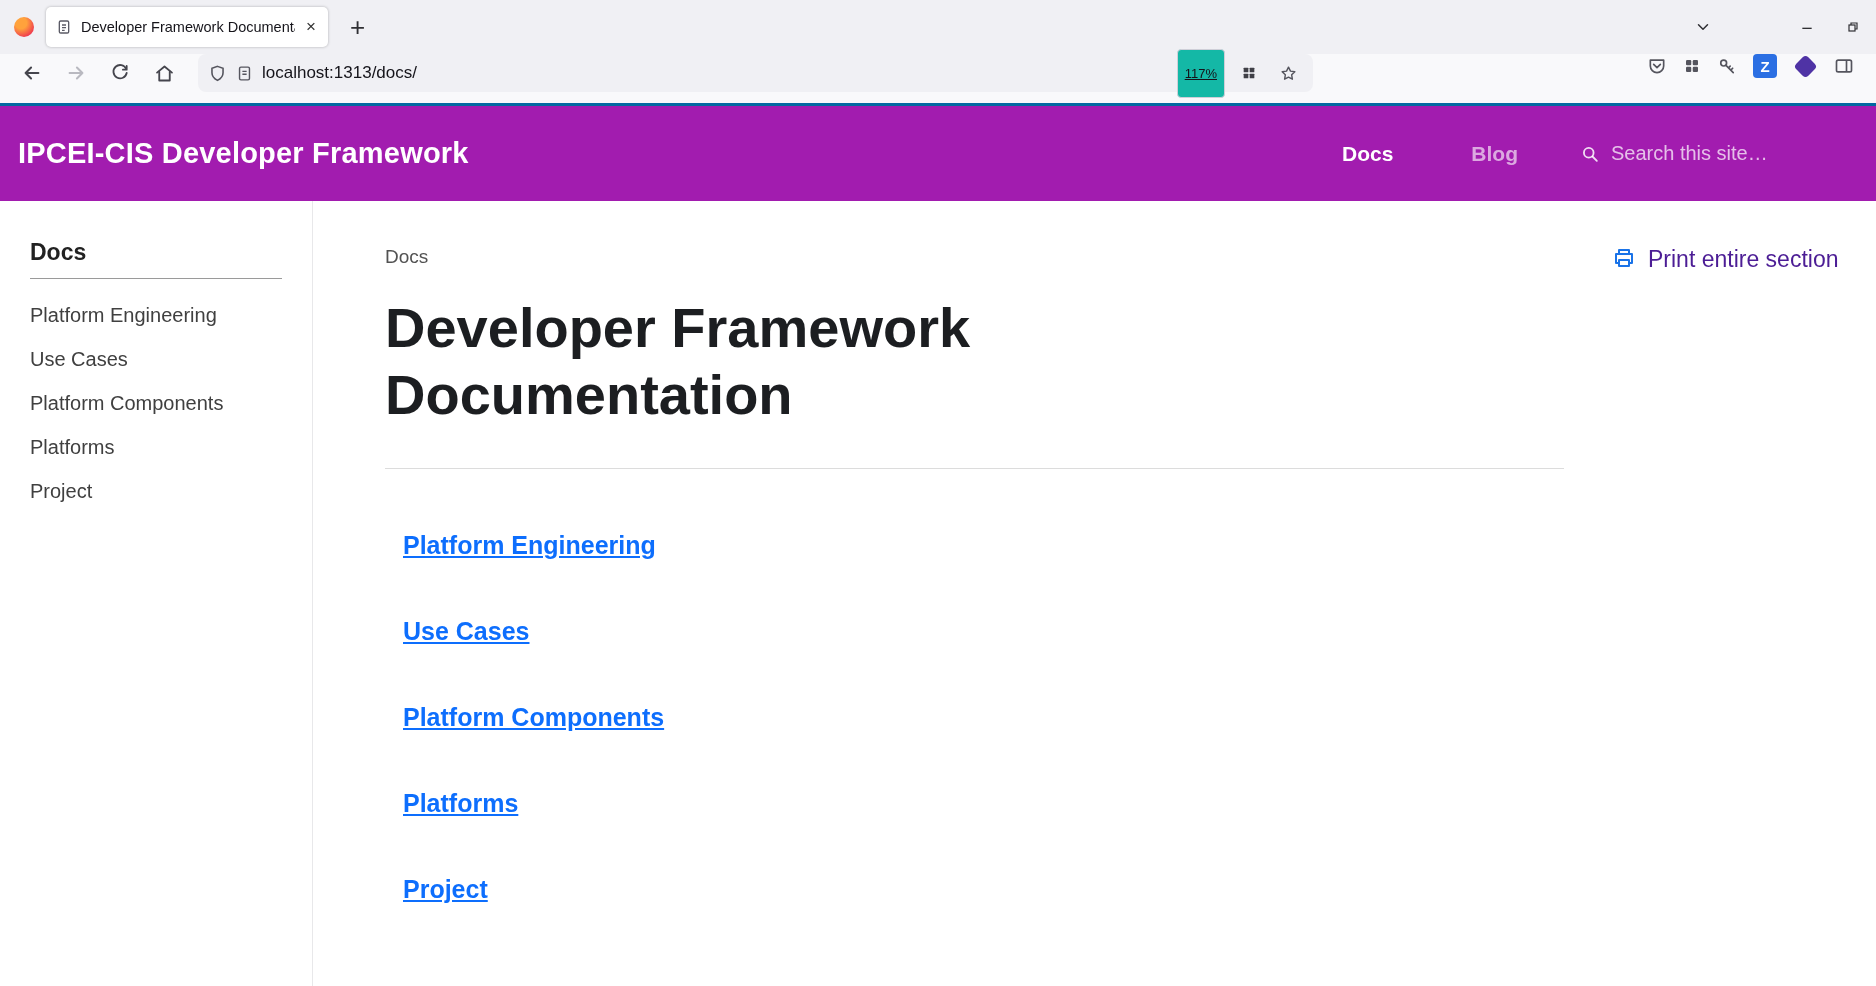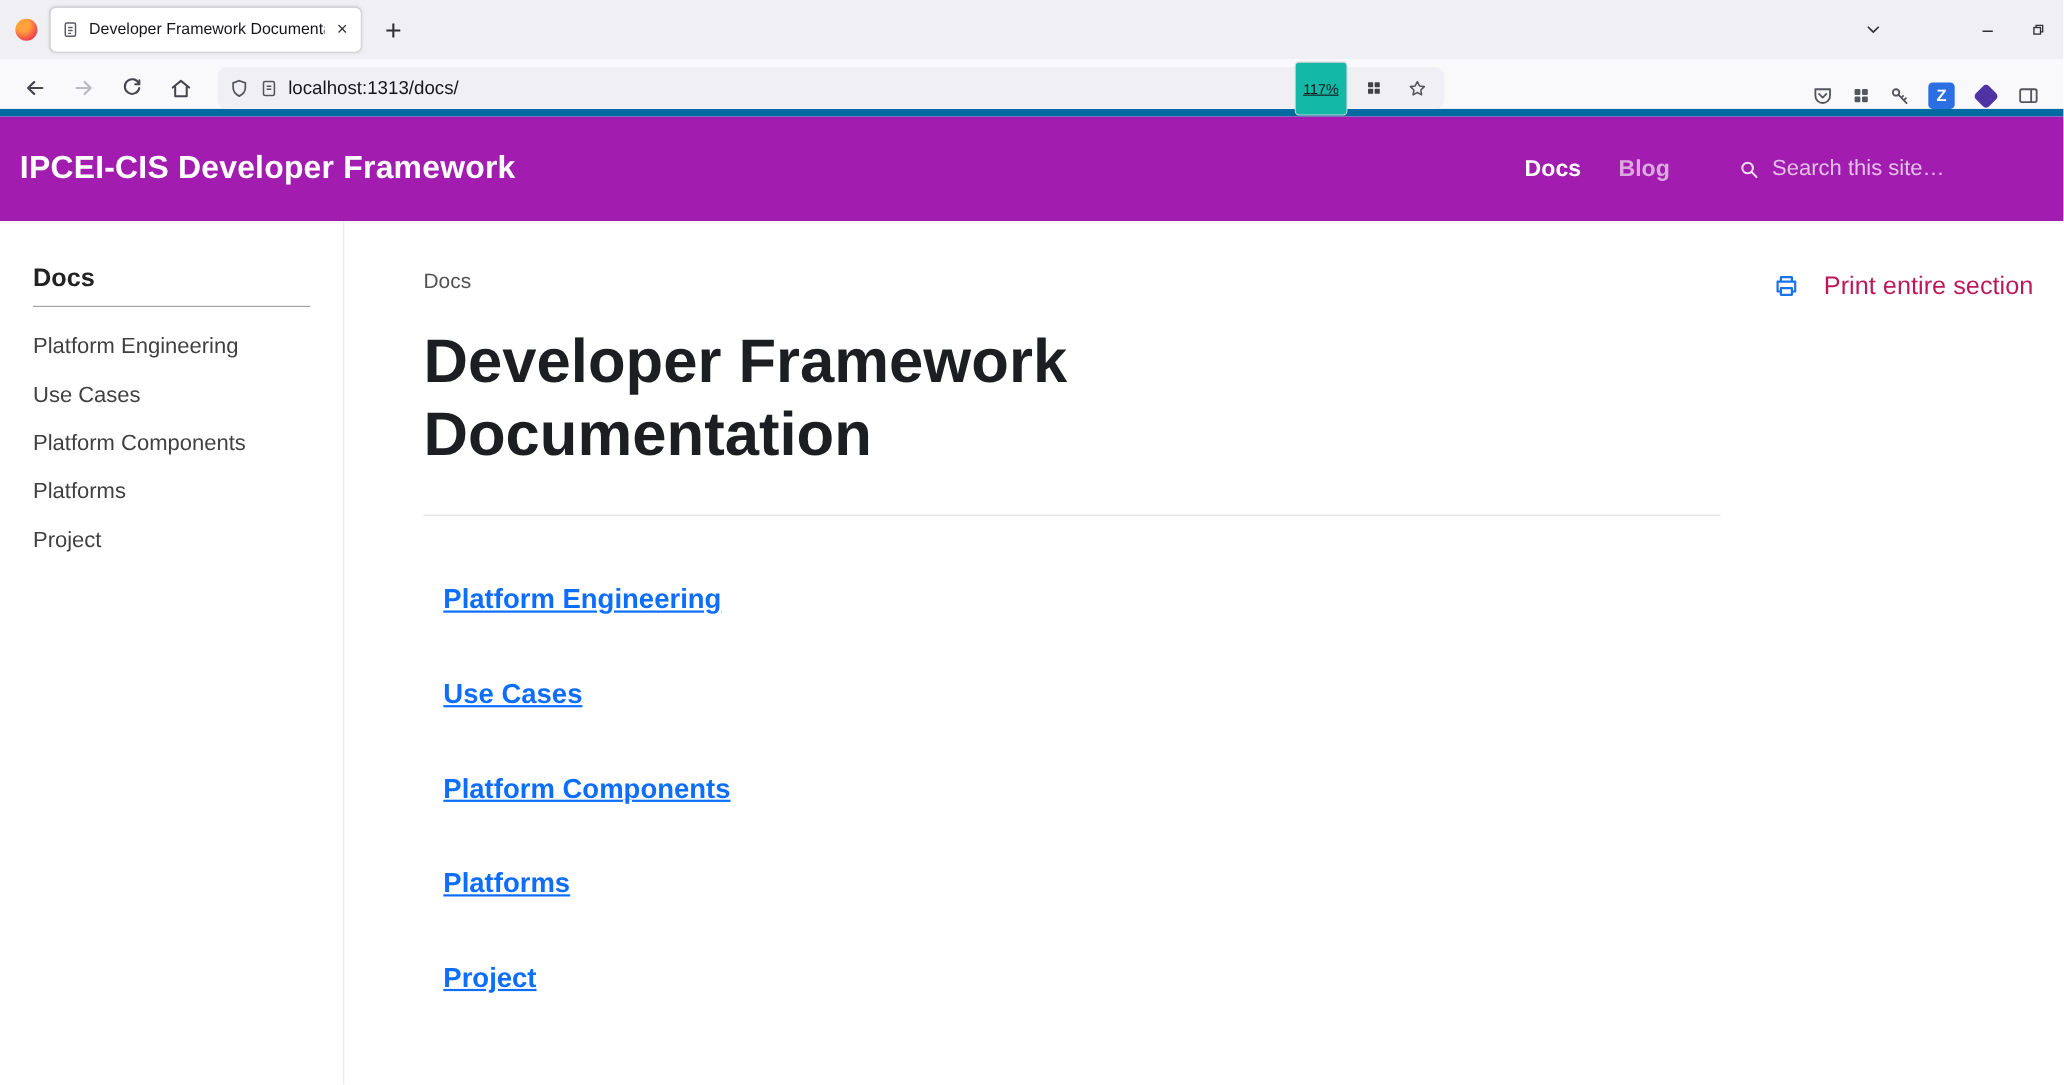--- a/index.html
+++ b/index.html
@@ -36,22 +36,22 @@
     color:#2f2f33; margin-left:14px; padding:2px 8px; cursor:default;
   }
   .win-controls { margin-left:auto; display:flex; align-items:center; height:100%; }
   .chrome-btn {
     background:none; border:none; width:46px; height:54px;
     display:flex; align-items:center; justify-content:center; color:#2f2f33;
   }
   .wc-spacer { width:58px; }
 
   .toolbar {
-    height:52px; background:#f9f9fb; border-bottom:7px solid #0369a1;
-    display:flex; align-items:flex-end; padding:0 12px; gap:4px;
+    height:52px; background:#f9f9fb; border-bottom:3px solid #0369a1;
+    display:flex; align-items:flex-start; padding:0 12px; gap:4px;
   }
   .nav-btn {
     background:none; border:none; width:40px; height:38px; border-radius:6px;
     display:flex; align-items:center; justify-content:center; color:#45454d;
   }
   .nav-btn.disabled { color:#b9b9c0; }
   .urlbar {
     width:1115px; height:38px; background:#f0f0f4; border-radius:8px;
     display:flex; align-items:center; gap:9px; padding:0 10px; margin:0 10px;
   }
@@ -78,21 +78,21 @@
 
   
   .siteheader {
     height:95px; background:#a21caf; display:flex; align-items:center;
     padding:0 26px 0 18px; color:#fff;
   }
   .brand { font-size:29px; font-weight:bold; letter-spacing:.2px; }
   .site-nav { margin-left:auto; display:flex; align-items:center; gap:34px; }
   .site-nav a { text-decoration:none; font-weight:bold; font-size:21px; }
   .nav-docs { color:#ffffff; }
-  .nav-blog { color:rgba(255,255,255,.62); }
+  .nav-blog { color:rgba(255,255,255,.62);margin-left:44px; }
   .site-search { display:flex; align-items:center; gap:9px; margin-left:28px; width:270px; }
   .site-search input {
     background:transparent; border:none; outline:none;
     font-size:20px; color:rgba(255,255,255,.9); width:220px;
     font-family:"Liberation Sans", sans-serif;
   }
   .site-search input::placeholder { color:rgba(255,255,255,.72); }
 
   
   .page {
@@ -119,22 +119,22 @@
   .intro { margin:36px 0 0; font-size:21px; color:#1f1f1f; }
   .content hr { margin:40px 0 0; border:none; border-top:1px solid #dcdcdc; }
   .doc-links { margin-top:62px; padding-left:18px; }
   .doc-links a {
     display:block; width:max-content; font-size:25px; font-weight:bold;
     color:#0d6efd; text-decoration:underline; margin-bottom:57px;
   }
 
   .rightbar { padding:45px 0 0 48px; }
   .print-link {
-    display:inline-flex; align-items:center; gap:22px;
-    color:#be185d; font-size:23px; text-decoration:none;
+    display:inline-flex; align-items:flex-start; gap:12px;
+    color:#4c1d95; font-size:23px; text-decoration:none;
   }
 </style>
 </head>
 <body>
 
 <div class="tabbar">
   <span class="fx-dot"></span>
 
   <div class="tab">
     <span>

